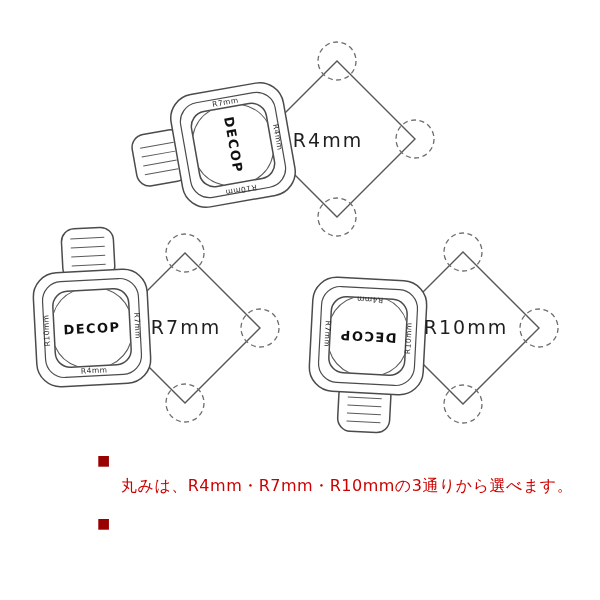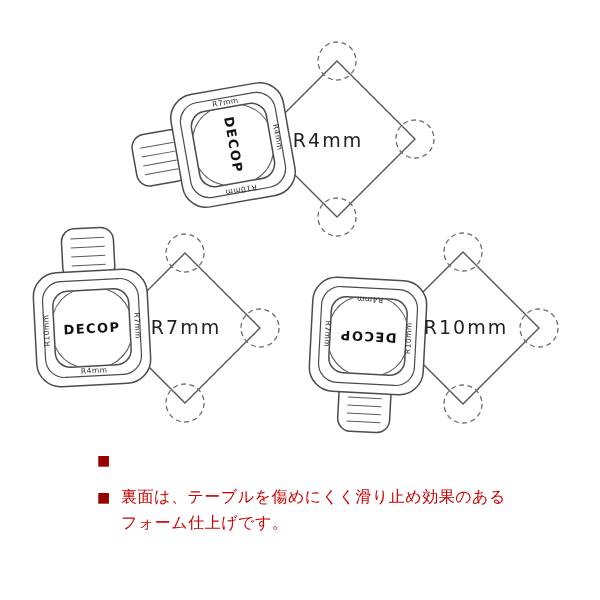--- a/index.html
+++ b/index.html
@@ -123,23 +123,22 @@
       </g>
 
       <text class="rlabel" x="466" y="334" text-anchor="middle">R10mm</text>
     </g>
   </svg>
 
   <div class="desc">
     <div class="drow">
       <span class="bullet">■</span>
     </div>
+    <div class="drow">
+      <span class="bullet"></span>
+      <span class="dtext">丸みは、R4mm・R7mm・R10mmの3通りから選べます。</span>
+    </div>
     <div class="drow gap">
       <span class="bullet">■</span>
-      <span class="dtext">裏面は、テーブルを傷めにくく滑り止め効果のある</span>
-    </div>
-    <div class="drow">
-      <span class="bullet"></span>
-      <span class="dtext">フォーム仕上げです。</span>
     </div>
   </div>
 
 </div>
 
 </body></html>

